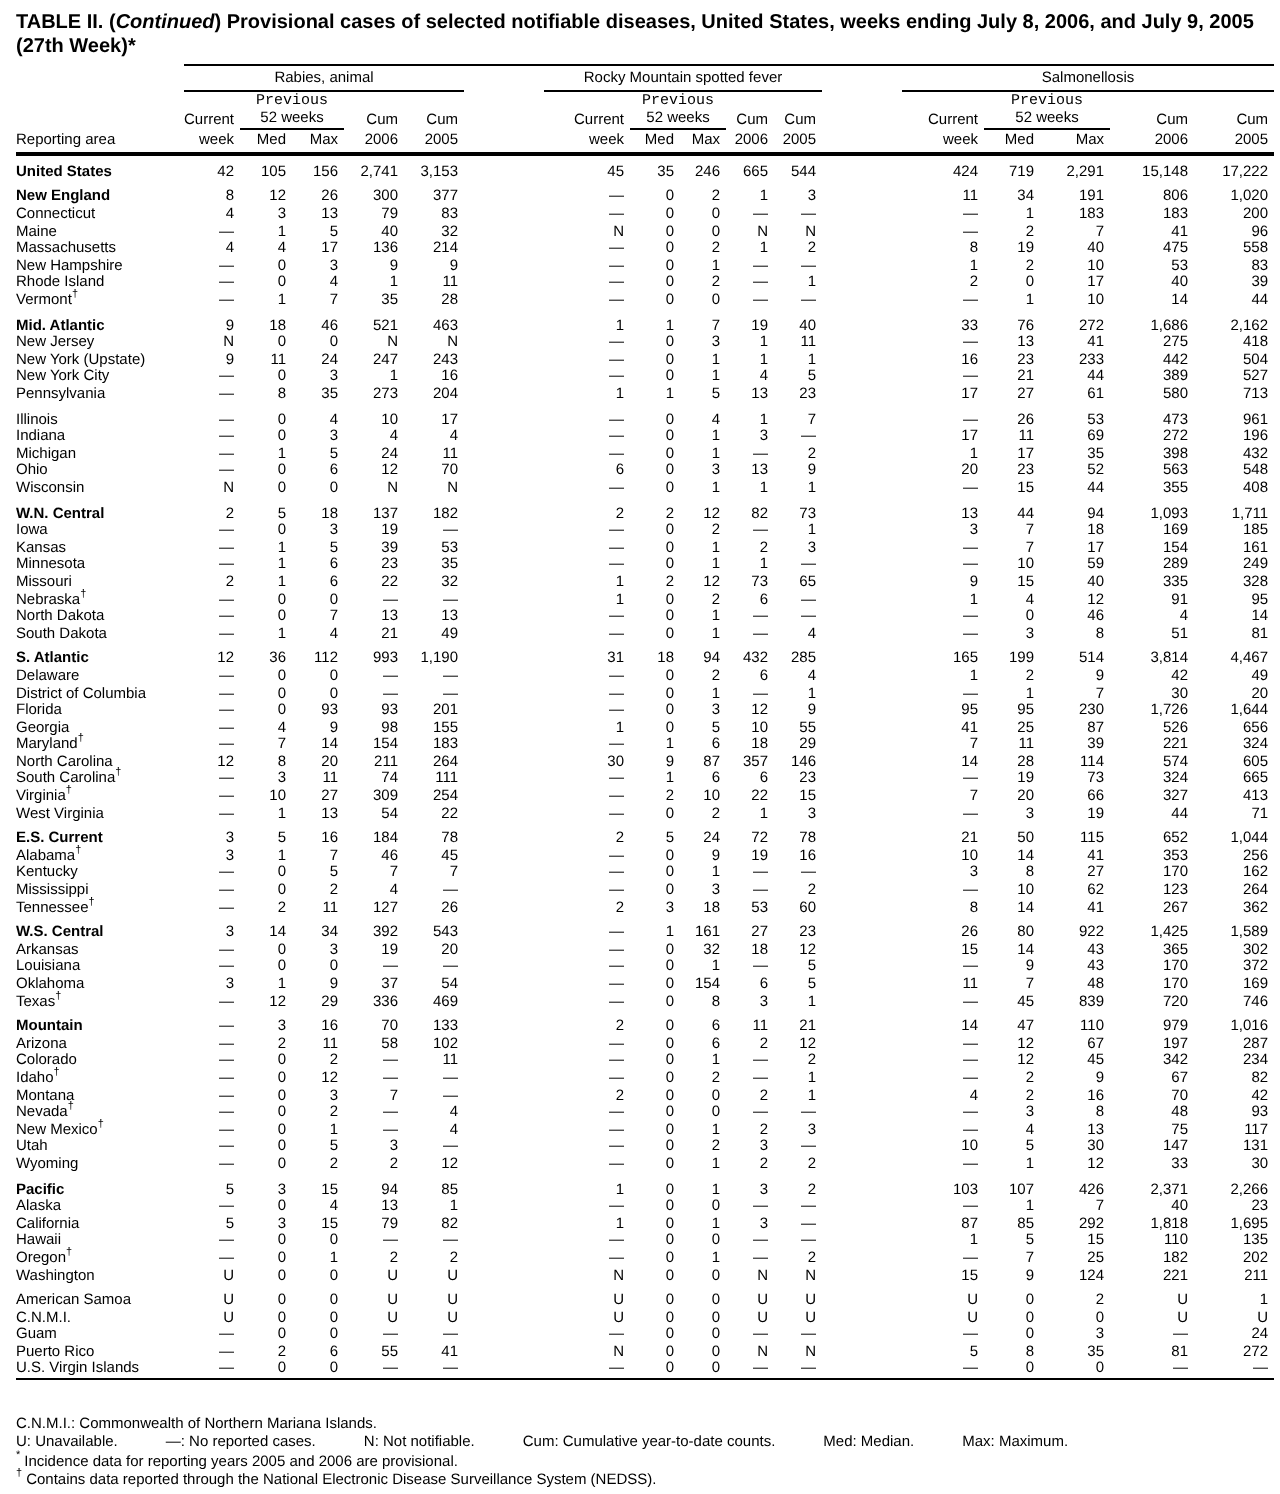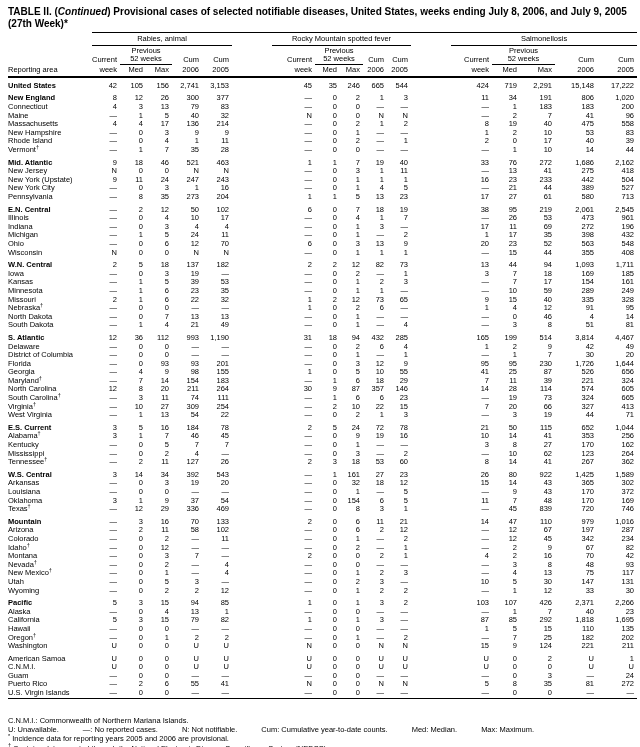--- a/index.html
+++ b/index.html
@@ -8,21 +8,21 @@
   .title { font-size:10px; font-weight:bold; line-height:11.5px; letter-spacing:0; }
   .title .it { font-style:italic; }
   table { border-collapse:collapse; table-layout:fixed; width:629px; margin-top:3px; border-bottom:1px solid #000; }
   th, td { font-size:7.5px; line-height:8.6px; padding:0; font-weight:normal; vertical-align:bottom; white-space:nowrap; overflow:visible; }
   th.num, td.num { text-align:right; padding-right:3px; }
   td.area, th.area { text-align:left; }
   td.area.bold { font-weight:bold; }
   tr.grow th.grp { text-align:center; border-bottom:1px solid #000; padding-bottom:1px;margin-top:23px; }
   tr.grow th { border-top:1px solid #000; padding-top:2px; }
   tr.grow th.area { border-top:none; }
-  th.prev { text-align:center; padding-top:1px; }
+  th.prev { text-align:center; padding-top:1px;font-family:Liberation Mono, monospace; }
   th.wk52 { text-align:center; border-bottom:1px solid #000; }
   tr.hlast th { border-bottom:2px solid #000; padding-bottom:1.5px; padding-top:1px; }
   tbody.region-group tr:first-child td { padding-top:4px; }
   sup { font-size:5.5px; line-height:0; vertical-align:super; }
   .footnotes { margin-top:17px; font-size:7.5px; line-height:9.3px; }
   .legend span { margin-right:24px; }
   .fn sup { margin-right:2px; }
 </style>
 </head>
 <body>
@@ -378,40 +378,20 @@
         <td></td>
         <td class="num">17</td>
         <td class="num">27</td>
         <td class="num">61</td>
         <td class="num">580</td>
         <td class="num">713</td>
       </tr>
     </tbody>
     <tbody class="region-group">
       <tr>
-        <td class="area bold">E.N. Central</td>
-        <td class="num">—</td>
-        <td class="num">2</td>
-        <td class="num">12</td>
-        <td class="num">50</td>
-        <td class="num">102</td>
-        <td></td>
-        <td class="num">6</td>
-        <td class="num">0</td>
-        <td class="num">7</td>
-        <td class="num">18</td>
-        <td class="num">19</td>
-        <td></td>
-        <td class="num">38</td>
-        <td class="num">95</td>
-        <td class="num">219</td>
-        <td class="num">2,061</td>
-        <td class="num">2,545</td>
-      </tr>
-      <tr>
         <td class="area">Illinois</td>
         <td class="num">—</td>
         <td class="num">0</td>
         <td class="num">4</td>
         <td class="num">10</td>
         <td class="num">17</td>
         <td></td>
         <td class="num">—</td>
         <td class="num">0</td>
         <td class="num">4</td>

